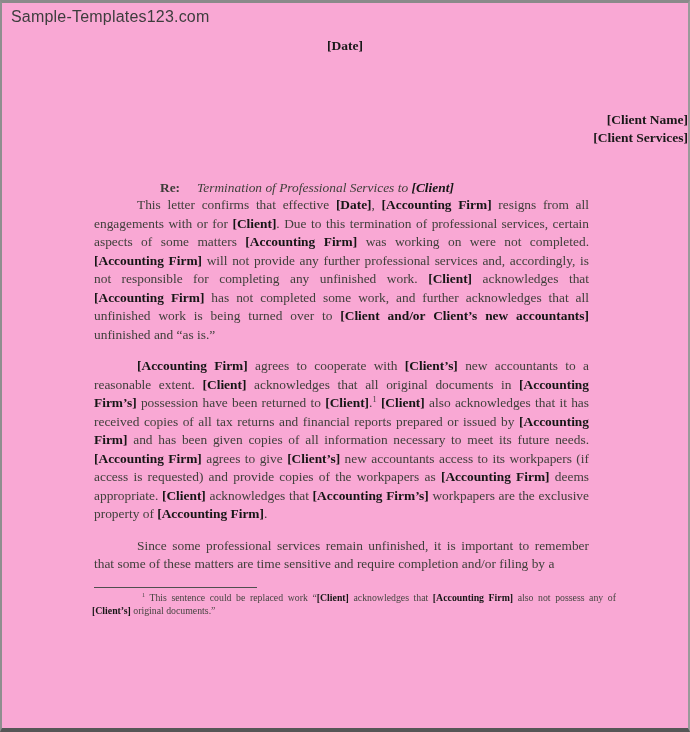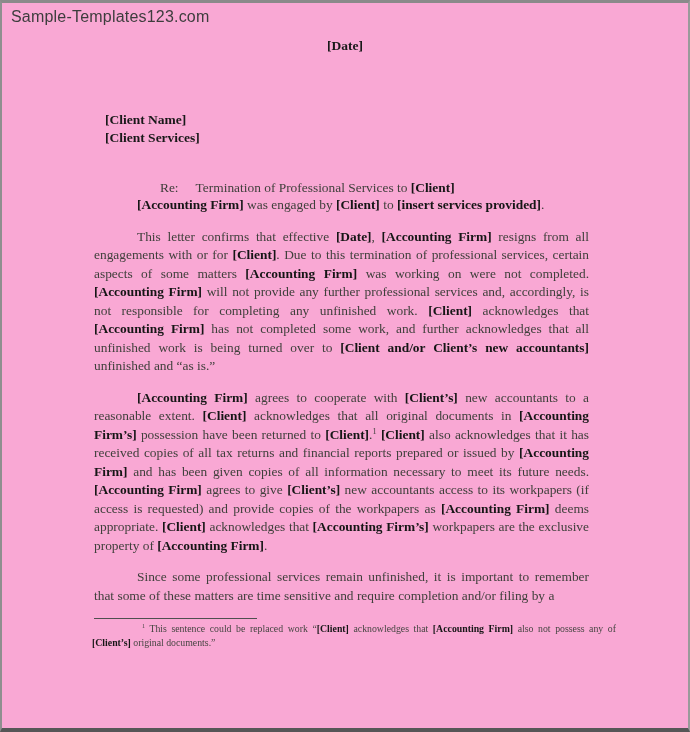--- a/index.html
+++ b/index.html
@@ -36,46 +36,48 @@
     font-size: 13.5px;
     font-weight: bold;
     color: #191919;
   }
   .client-block {
     margin: 57px 0 0 103px;
     font-size: 13.5px;
     font-weight: bold;
     line-height: 18px;
     color: #191919;
+    text-align: right;
   }
   .re-line {
     margin: 33px 0 0 158px;
     font-size: 13.4px;
   }
   .re-label {
     display: inline-block;
     margin-right: 17px;
     color: #3c3c38;
+    font-weight: bold;
   }
   .letter-body {
     padding: 0 99px 0 92px;
     font-size: 13.4px;
     line-height: 18.5px;
     text-align: justify;
   }
   .salutation {
     margin-top: 12px;
     text-align: left;
   }
   .letter-body p {
     margin: 0 0 13px 0;
     text-indent: 43px;
   }
   .b { font-weight: bold; color: #161616; }
-  .i { }
+  .i { font-style: italic; }
   .sup { vertical-align: super; font-size: 0.62em; line-height: 0; }
   .footnote-rule {
     margin: 9px 0 0 92px;
     width: 163px;
     height: 0;
     border: none;
     border-top: 1px solid #4f4f4f;
   }
   .footnote {
     margin: 3px 72px 0 90px;
@@ -99,21 +101,20 @@
     <div>[Client Name]</div>
     <div>[Client Services]</div>
   </div>
 
   <div class="re-line">
     <span class="re-label">Re:</span><span><span class="i">Termination of Professional Services to </span><span class="b i">[Client]</span></span>
   </div>
 
   <div class="letter-body">
 
-    <p><span class="b">[Accounting Firm]</span><span> was engaged by </span><span class="b">[Client]</span><span> to </span><span class="b">[insert services provided]</span><span>.</span></p>
 
     <p><span>This letter confirms that effective </span><span class="b">[Date]</span><span>, </span><span class="b">[Accounting Firm]</span><span> resigns from all engagements with or for </span><span class="b">[Client]</span><span>.  Due to this termination of professional services, certain aspects of some matters </span><span class="b">[Accounting Firm]</span><span> was working on were not completed.  </span><span class="b">[Accounting Firm]</span><span> will not provide any further professional services and, accordingly, is not responsible for completing any unfinished work.  </span><span class="b">[Client]</span><span> acknowledges that </span><span class="b">[Accounting Firm]</span><span> has not completed some work, and further acknowledges that all unfinished work is being turned over to </span><span class="b">[Client and/or Client’s new accountants]</span><span> unfinished and “as is.”</span></p>
 
     <p><span class="b">[Accounting Firm]</span><span> agrees to cooperate with </span><span class="b">[Client’s]</span><span> new accountants to a reasonable extent.  </span><span class="b">[Client]</span><span> acknowledges that all original documents in </span><span class="b">[Accounting Firm’s]</span><span> possession have been returned to </span><span class="b">[Client]</span><span>.</span><span class="sup">1</span><span>  </span><span class="b">[Client]</span><span> also acknowledges that it has received copies of all tax returns and financial reports prepared or issued by </span><span class="b">[Accounting Firm]</span><span> and has been given copies of all information necessary to meet its future needs.  </span><span class="b">[Accounting Firm]</span><span> agrees to give </span><span class="b">[Client’s]</span><span> new accountants access to its workpapers (if access is requested) and provide copies of the workpapers as </span><span class="b">[Accounting Firm]</span><span> deems appropriate.  </span><span class="b">[Client]</span><span> acknowledges that </span><span class="b">[Accounting Firm’s]</span><span> workpapers are the exclusive property of </span><span class="b">[Accounting Firm]</span><span>.</span></p>
 
     <p><span>Since some professional services remain unfinished, it is important to remember that some of these matters are time sensitive and require completion and/or filing by a</span></p>
   </div>
 
   <hr class="footnote-rule">
 

